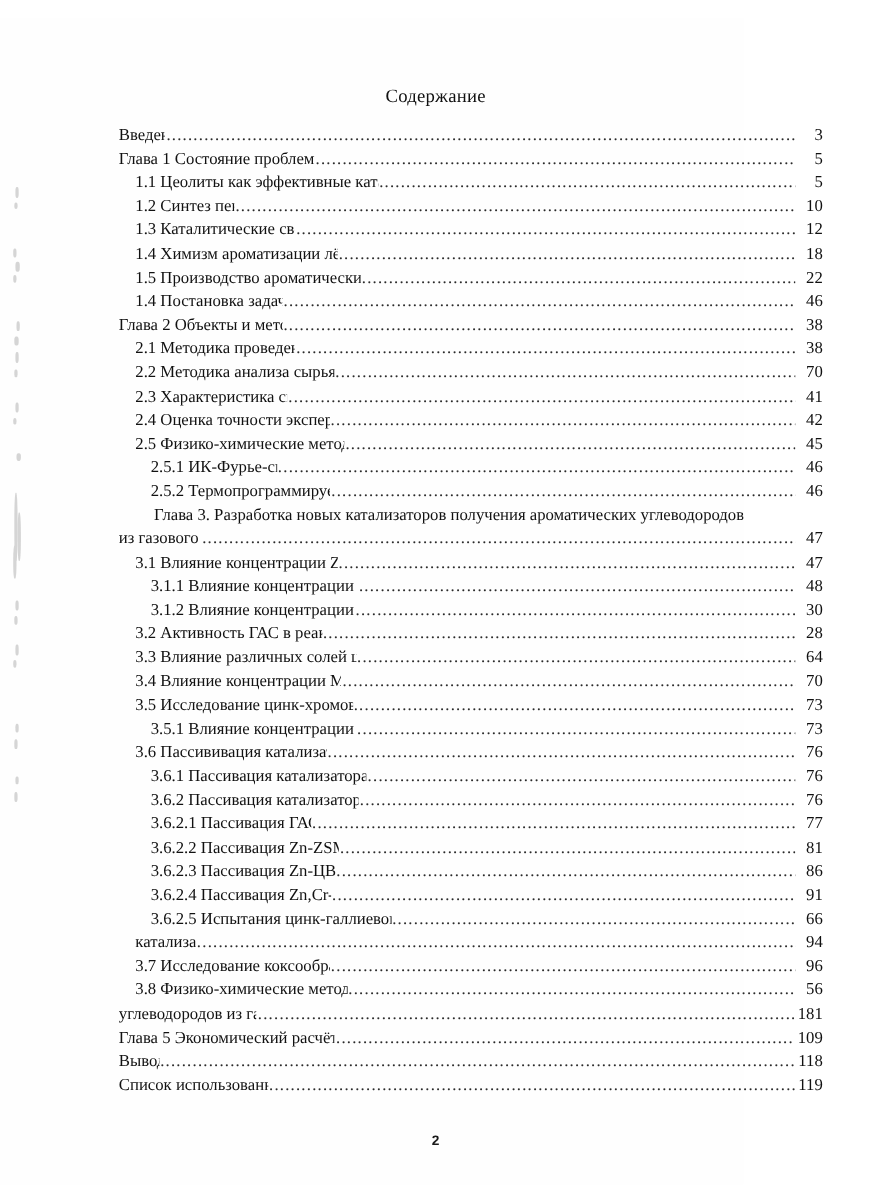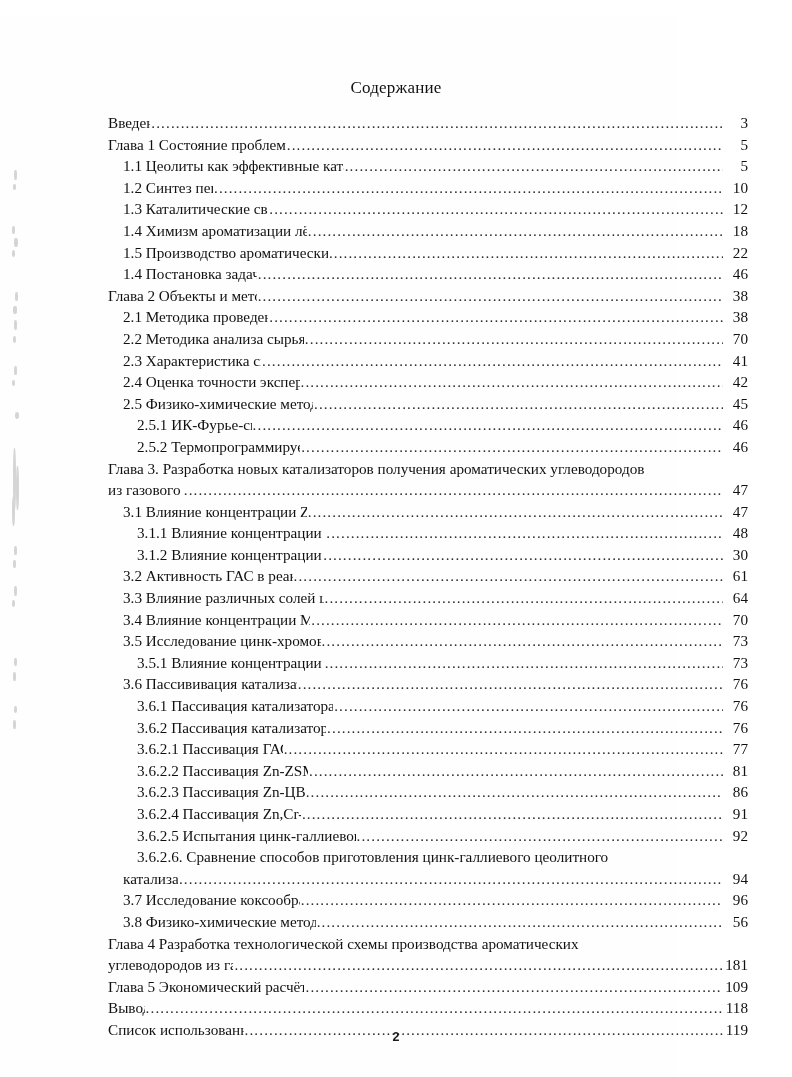--- a/index.html
+++ b/index.html
@@ -86,20 +86,21 @@
   }
 
   .toc-entry .page-no {
     flex: 0 0 auto;
     text-align: right;
     min-width: 22px;
     padding-left: 2px;
   }
   .toc-entry.cont-first .label {
     white-space: normal;
+    margin-left: 32px;
   }
 
   .lvl0 { margin-left: 0px; }
   .lvl1 { margin-left: 15px; }
   .lvl2 { margin-left: 29px; }
 
   .footer-page {
     position: absolute;
     left: 0;
     top: 1014px;
@@ -244,21 +245,21 @@
         <span class="page-no">48</span>
       </div>
       <div class="toc-entry lvl2">
         <span class="label">3.1.2 Влияние концентрации Zn на активность H-ЦВМ (30)</span>
         <span class="leader">.........................................................................................................................................................................</span>
         <span class="page-no">30</span>
       </div>
       <div class="toc-entry lvl1">
         <span class="label">3.2 Активность ГАС в реакции ароматизации ПБФ</span>
         <span class="leader">.........................................................................................................................................................................</span>
-        <span class="page-no">61</span>
+        <span class="page-no">28</span>
       </div>
       <div class="toc-entry lvl1">
         <span class="label">3.3 Влияние различных солей цинка на активность катализатора</span>
         <span class="leader">.........................................................................................................................................................................</span>
         <span class="page-no">64</span>
       </div>
       <div class="toc-entry lvl1">
         <span class="label">3.4 Влияние концентрации Mo на активность H-ЦВМ (30)</span>
         <span class="leader">.........................................................................................................................................................................</span>
         <span class="page-no">70</span>
@@ -304,43 +305,37 @@
         <span class="page-no">86</span>
       </div>
       <div class="toc-entry lvl2">
         <span class="label">3.6.2.4 Пассивация Zn,Cr-ЦВМ оловом и свинцом</span>
         <span class="leader">.........................................................................................................................................................................</span>
         <span class="page-no">91</span>
       </div>
       <div class="toc-entry lvl2">
         <span class="label">3.6.2.5 Испытания цинк-галлиевого катализатора, пассивированного оловом</span>
         <span class="leader">.........................................................................................................................................................................</span>
-        <span class="page-no">92</span>
-      </div>
-      <div class="toc-entry lvl2 cont-first">
-        <span class="label">3.6.2.6. Сравнение способов приготовления цинк-галлиевого цеолитного</span>
+        <span class="page-no">66</span>
       </div>
       <div class="toc-entry lvl1">
         <span class="label">катализатора</span>
         <span class="leader">.........................................................................................................................................................................</span>
         <span class="page-no">94</span>
       </div>
       <div class="toc-entry lvl1">
         <span class="label">3.7 Исследование коксообразования на катализаторах</span>
         <span class="leader">.........................................................................................................................................................................</span>
         <span class="page-no">96</span>
       </div>
       <div class="toc-entry lvl1">
         <span class="label">3.8 Физико-химические методы исследования катализаторов</span>
         <span class="leader">.........................................................................................................................................................................</span>
         <span class="page-no">56</span>
       </div>
-      <div class="toc-entry lvl0 cont-first">
-        <span class="label">Глава 4 Разработка технологической схемы производства ароматических</span>
-      </div>
       <div class="toc-entry lvl0">
         <span class="label">углеводородов из газового сырья</span>
         <span class="leader">.........................................................................................................................................................................</span>
         <span class="page-no">181</span>
       </div>
       <div class="toc-entry lvl0">
         <span class="label">Глава 5 Экономический расчёт процесса ароматизации ПБФ</span>
         <span class="leader">.........................................................................................................................................................................</span>
         <span class="page-no">109</span>
       </div>

